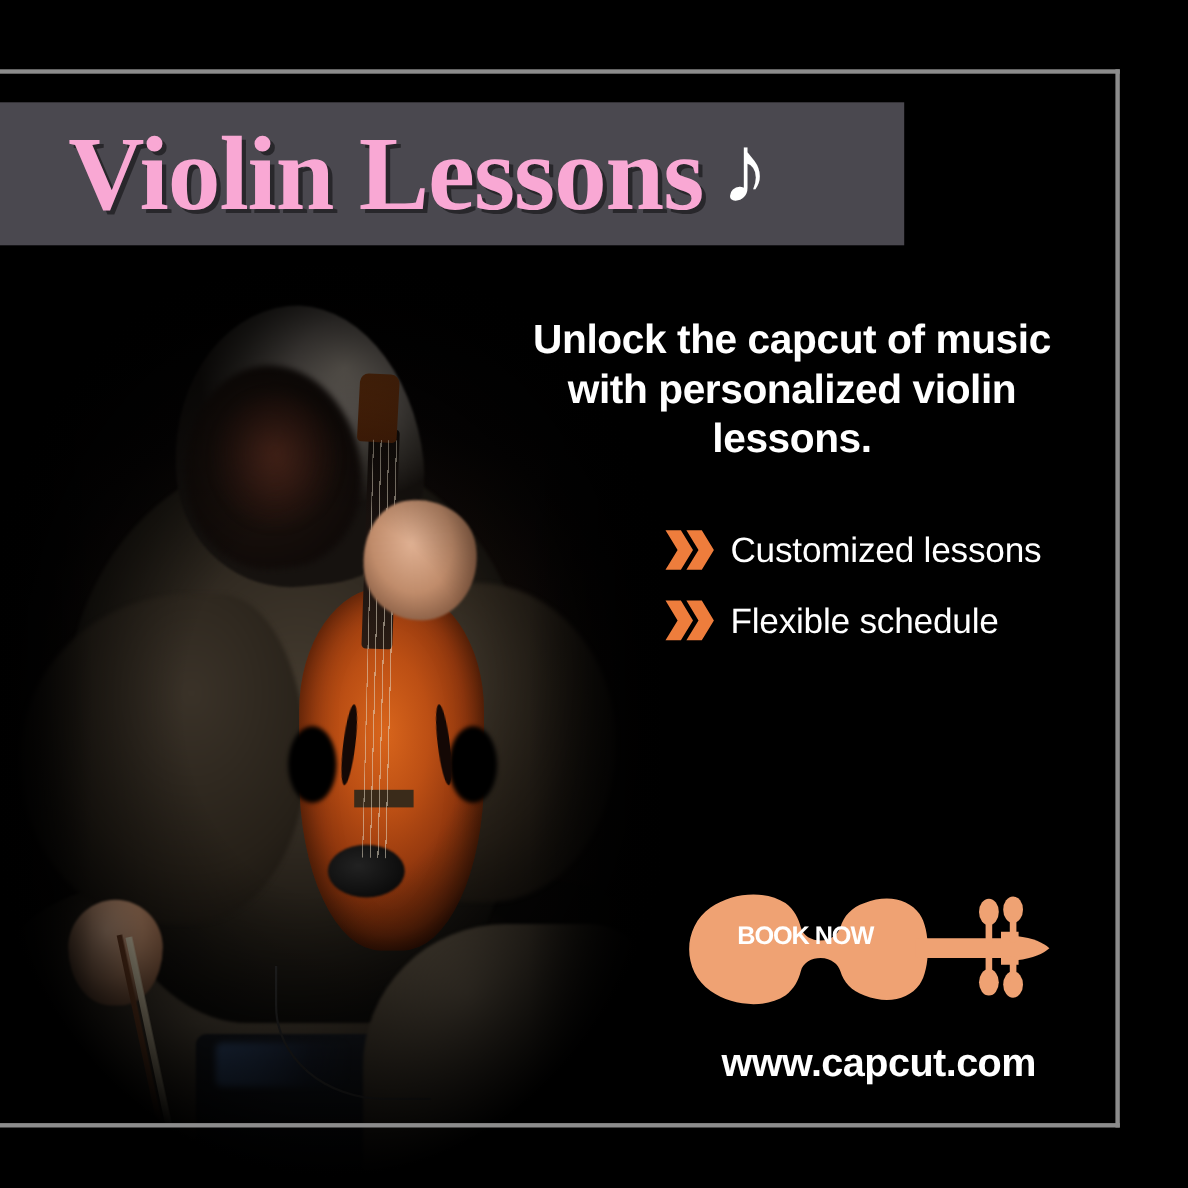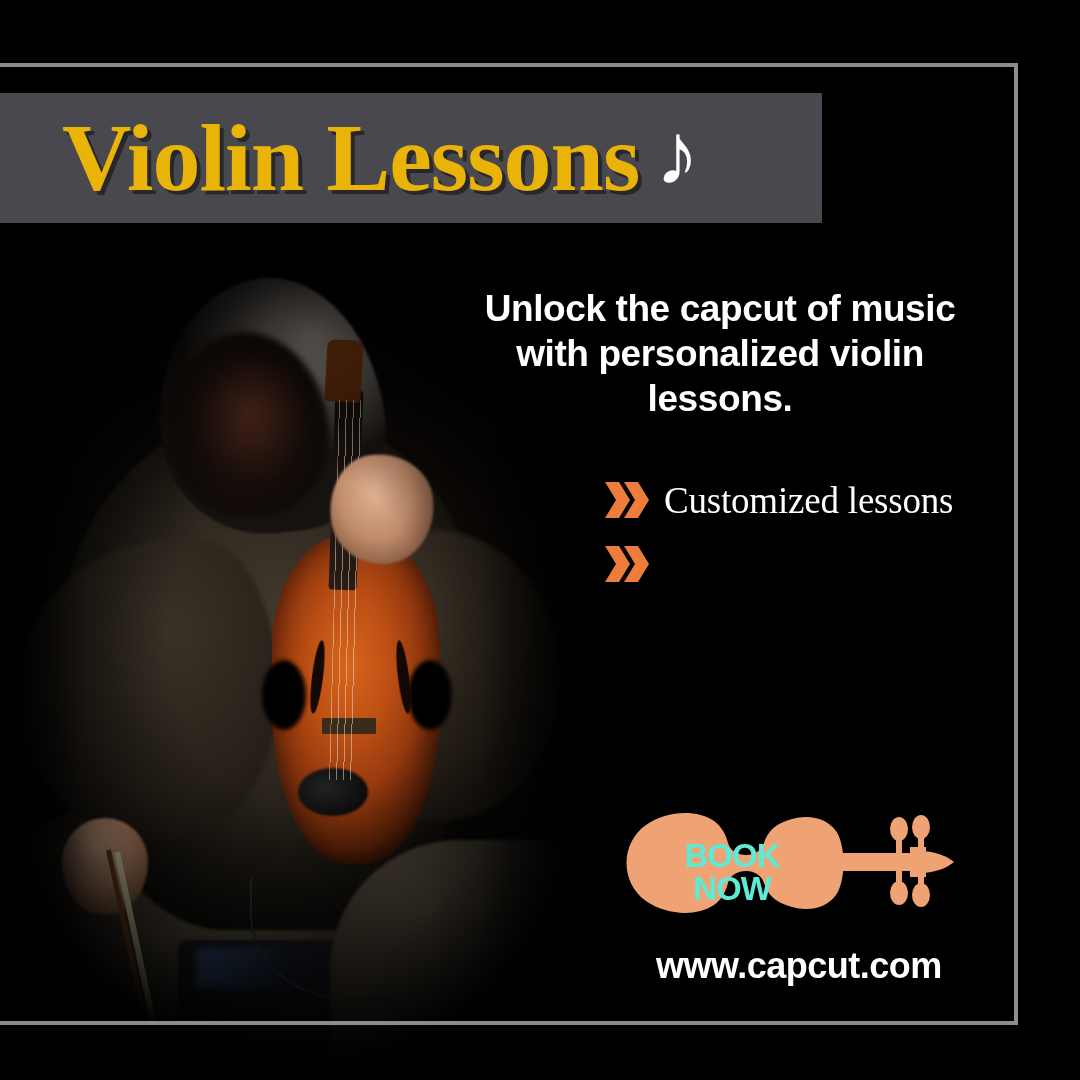--- a/index.html
+++ b/index.html
@@ -327,21 +327,21 @@
     display: flex;
     align-items: center;
     padding-left: 62px;
     box-sizing: border-box;
   }
   #title-text {
     font-family: "Liberation Serif", serif;
     font-weight: bold;
     font-size: 96px;
     line-height: 1;
-    color: #eab308;
+    color: #f9a8d4;
     letter-spacing: -1px;
     text-shadow: 4px 4px 0 rgba(0,0,0,0.45);
     white-space: nowrap;
   }
   #title-note {
     font-size: 88px;
     line-height: 1;
     color: #ffffff;
     margin-left: 16px;
     transform: translateY(-4px);
@@ -375,22 +375,22 @@
   }
   .chev {
     flex: 0 0 auto;
     width: 46px;
     height: 40px;
     display: block;
     margin-right: 14px;
   }
   .benefit-label {
     color: #ffffff;
-    font-family: Liberation Serif, serif;
-    font-size: 37px;
+    font-family: Liberation Sans, sans-serif;
+    font-size: 32px;
     font-weight: 400;
     line-height: 1;
     letter-spacing: -0.2px;
     white-space: nowrap;
   }
 
   
   #cta {
     position: absolute;
     left: 610px;
@@ -399,24 +399,24 @@
     height: 130px;
     cursor: pointer;
   }
   #cta svg { display: block; width: 350px; height: 130px; }
   #cta-label {
     position: absolute;
     left: 32px;
     top: 44px;
     width: 180px;
     text-align: center;
-    color: #5eead4;
+    color: #ffffff;
     font-family: "Liberation Sans", sans-serif;
     font-weight: bold;
-    font-size: 33px;
+    font-size: 23px;
     letter-spacing: -1px;
     line-height: 1;
   }
 
   #website {
     position: absolute;
     left: 656px;
     top: 948px;
     color: #ffffff;
     font-family: "Liberation Sans", sans-serif;
@@ -479,20 +479,21 @@
         <path d="M20 2 L34 2 L45 20 L34 38 L20 38 L31 20 Z" fill="#ee7d3c"></path>
       </svg>
       <span class="benefit-label">Customized lessons</span>
     </div>
 
     <div class="benefit">
       <svg class="chev" viewBox="0 0 46 40">
         <path d="M1 2 L15 2 L26 20 L15 38 L1 38 L12 20 Z" fill="#ee7d3c"></path>
         <path d="M20 2 L34 2 L45 20 L34 38 L20 38 L31 20 Z" fill="#ee7d3c"></path>
       </svg>
+      <span class="benefit-label">Flexible schedule</span>
     </div>
 
 
   </div>
 
   <div id="cta">
     <svg viewBox="0 0 350 130">
       <g fill="#efa273">
         <path d="M36 30 C10 48 10 88 36 106 C56 120 86 122 104 110
                  C112 104 116 96 118 88 C120 80 128 76 136 76

